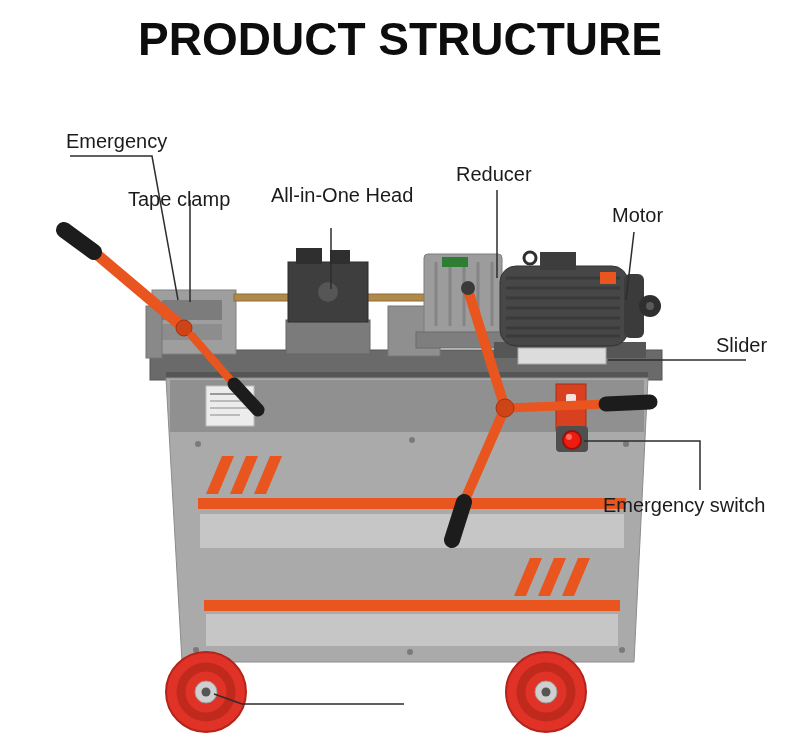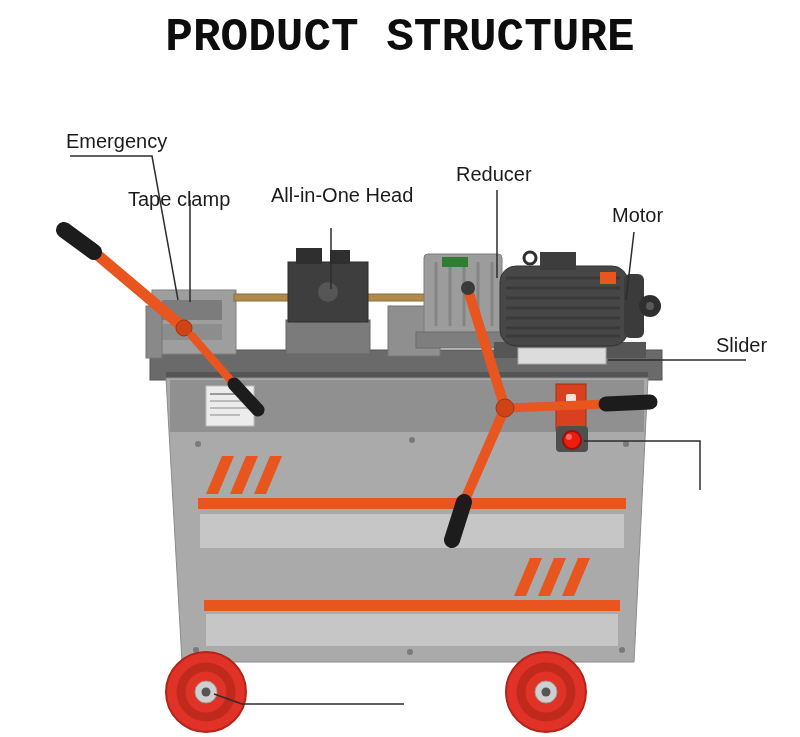--- a/index.html
+++ b/index.html
@@ -15,21 +15,21 @@
     position: absolute;
     top: 12px;
     left: 0;
     width: 100%;
     margin: 0;
     text-align: center;
     font-size: 46px;
     font-weight: 900;
     letter-spacing: 0px;
     color: #0d0d0d;
-    font-family: Liberation Mono, monospace;
+    font-family: Liberation Sans, sans-serif;
   }
   .callout {
     position: absolute;
     font-size: 20px;
     color: #1b1b1b;
     white-space: nowrap;
     line-height: 1.1;
   }
   svg.layer {
     position: absolute;
@@ -202,14 +202,15 @@
       <polyline points="214,694 242,704 404,704"></polyline>
     </g>
   </svg>
 
   <div class="callout" style="left:66px; top:130px;">Emergency</div>
   <div class="callout" style="left:128px; top:180px;margin-top:8px;">Tape clamp</div>
   <div class="callout" style="left:254px; top:184px;margin-left:17px;">All-in-One Head</div>
   <div class="callout" style="left:456px; top:163px;">Reducer</div>
   <div class="callout" style="left:612px; top:204px;">Motor</div>
   <div class="callout" style="left:684px; top:334px;margin-left:32px;">Slider</div>
+  <div class="callout" style="left:603px; top:494px;">Emergency switch</div>
 
 </div>
 
 </body></html>

